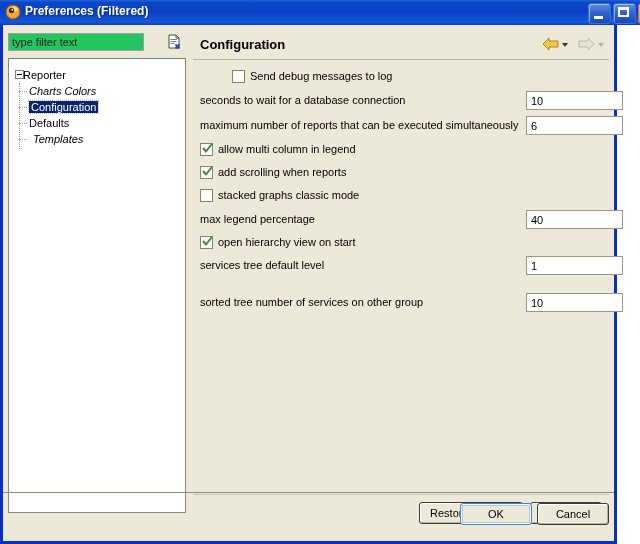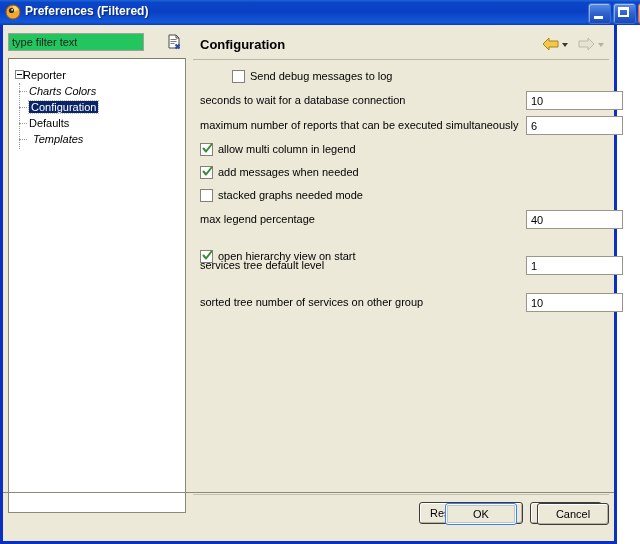--- a/index.html
+++ b/index.html
@@ -67,21 +67,21 @@
 
   .panel-sep{position:absolute;left:0;right:0;top:434px;height:1px;background:#c6c3b3;}
   .btnrow{position:absolute;right:7px;top:442px;display:flex;gap:7px;}
   .xbtn{height:22px;min-width:72px;padding:0 10px;background:#ece9d8;border:1px solid #3c3c3c;
         border-radius:3px;font-family:"Liberation Sans",sans-serif;font-size:11px;color:#000;
         display:flex;align-items:center;justify-content:center;box-sizing:border-box;
         box-shadow:inset 1px 1px 0 #fff, inset -1px -1px 0 #b5b2a2;}
 
   
   .bottom-sep{position:absolute;left:3px;right:3px;top:492px;height:1px;background:#8a8a7a;}
-  .okrow{position:absolute;right:8px;top:503px;display:flex;gap:20px;padding-left:20px;}
+  .okrow{position:absolute;right:8px;top:503px;display:flex;gap:5px;padding-left:20px;}
   .okbtn{height:22px;width:72px;display:flex;align-items:center;justify-content:center;
          background:#ece9d8;border:1px solid #3c3c3c;border-radius:3px;font-size:11px;box-sizing:border-box;
          box-shadow:inset 1px 1px 0 #fff, inset -1px -1px 0 #b5b2a2;}
   .okbtn.focus{border:1px solid #4a7fd6;box-shadow:inset 0 0 0 1px #fff, inset 0 0 0 2px #a9c7ef;}
 
   
   .fignum{position:absolute;right:2px;top:489px;font-size:11px;color:#111;
           transform:rotate(-90deg);transform-origin:100% 0;white-space:nowrap;letter-spacing:.4px;}
 </style>
 </head>
@@ -210,34 +210,34 @@
         </div>
 
         <div class="form-row" style="top:104px;">
           <span class="cb">
             <span class="tick">
               <svg width="11" height="11" viewBox="0 0 11 11">
                   <path d="M1.5 5.5 L4 8.5 L9.5 1.5" fill="none" stroke="#3a8b36" stroke-width="2" stroke-linecap="round" stroke-linejoin="round"></path>
                 </svg>
             </span>
           </span>
-          <span class="cb-label">add messages when needed</span>
+          <span class="cb-label">add scrolling when reports</span>
         </div>
 
         <div class="form-row" style="top:127px;">
           <span class="cb"></span>
-          <span class="cb-label">stacked graphs needed mode</span>
+          <span class="cb-label">stacked graphs classic mode</span>
         </div>
 
         <div class="form-row" style="top:150px;">
           <span class="txt-label">max legend percentage</span>
           <input class="num-input" type="text" value="40" style="">
         </div>
 
-        <div class="form-row" style="top:188px;">
+        <div class="form-row" style="top:174px;">
           <span class="cb">
             <span class="tick">
               <svg width="11" height="11" viewBox="0 0 11 11">
                   <path d="M1.5 5.5 L4 8.5 L9.5 1.5" fill="none" stroke="#3a8b36" stroke-width="2" stroke-linecap="round" stroke-linejoin="round"></path>
                 </svg>
             </span>
           </span>
           <span class="cb-label">open hierarchy view on start</span>
         </div>
 

